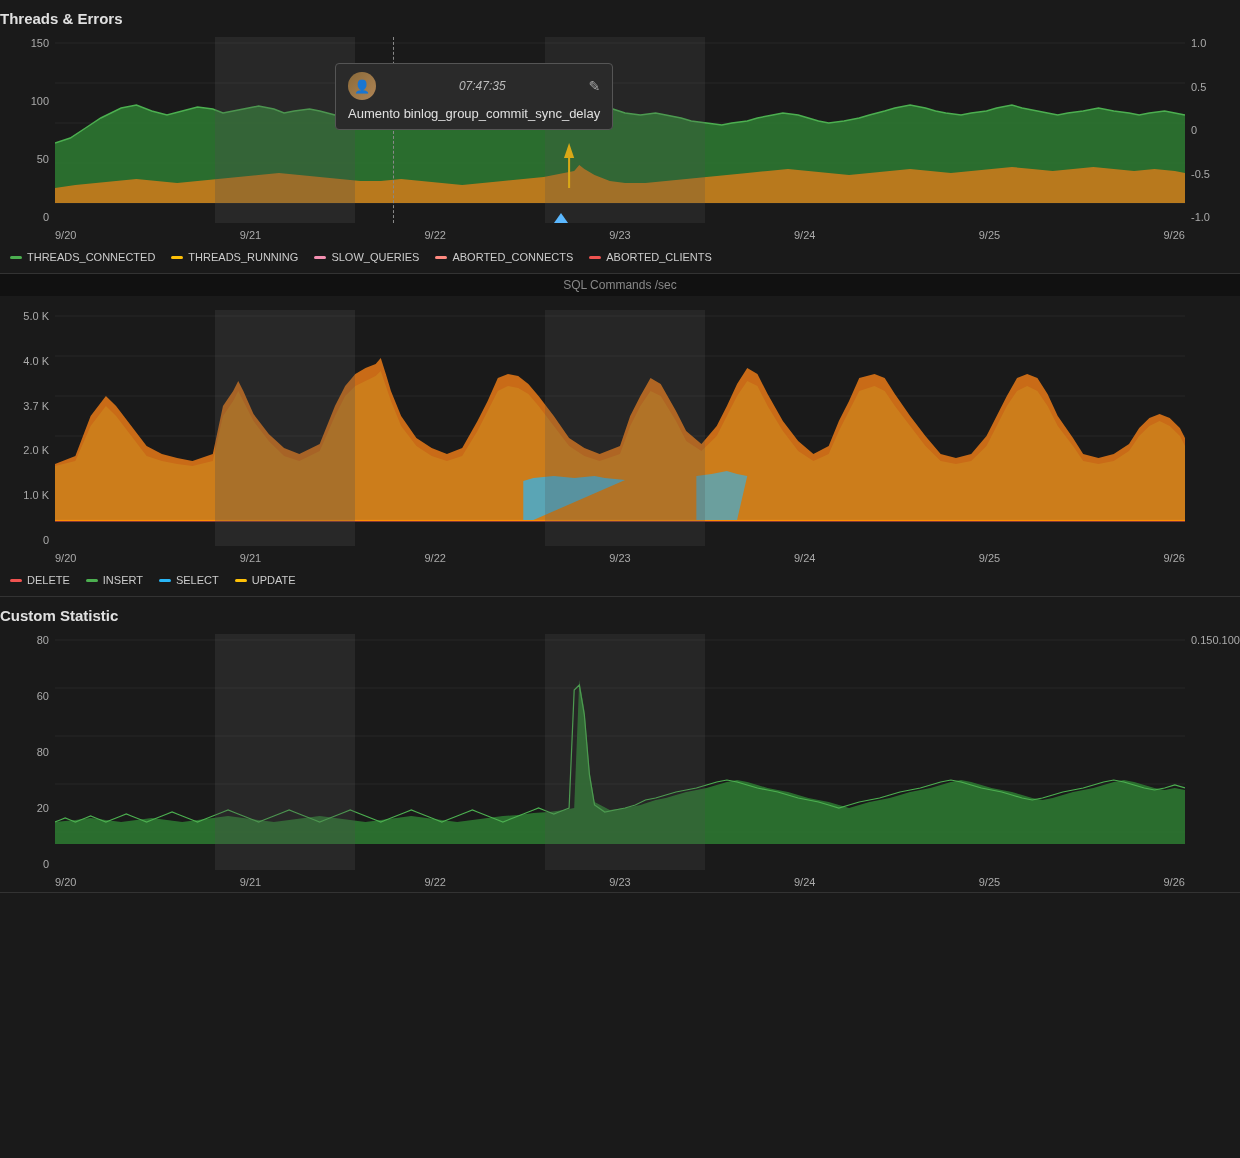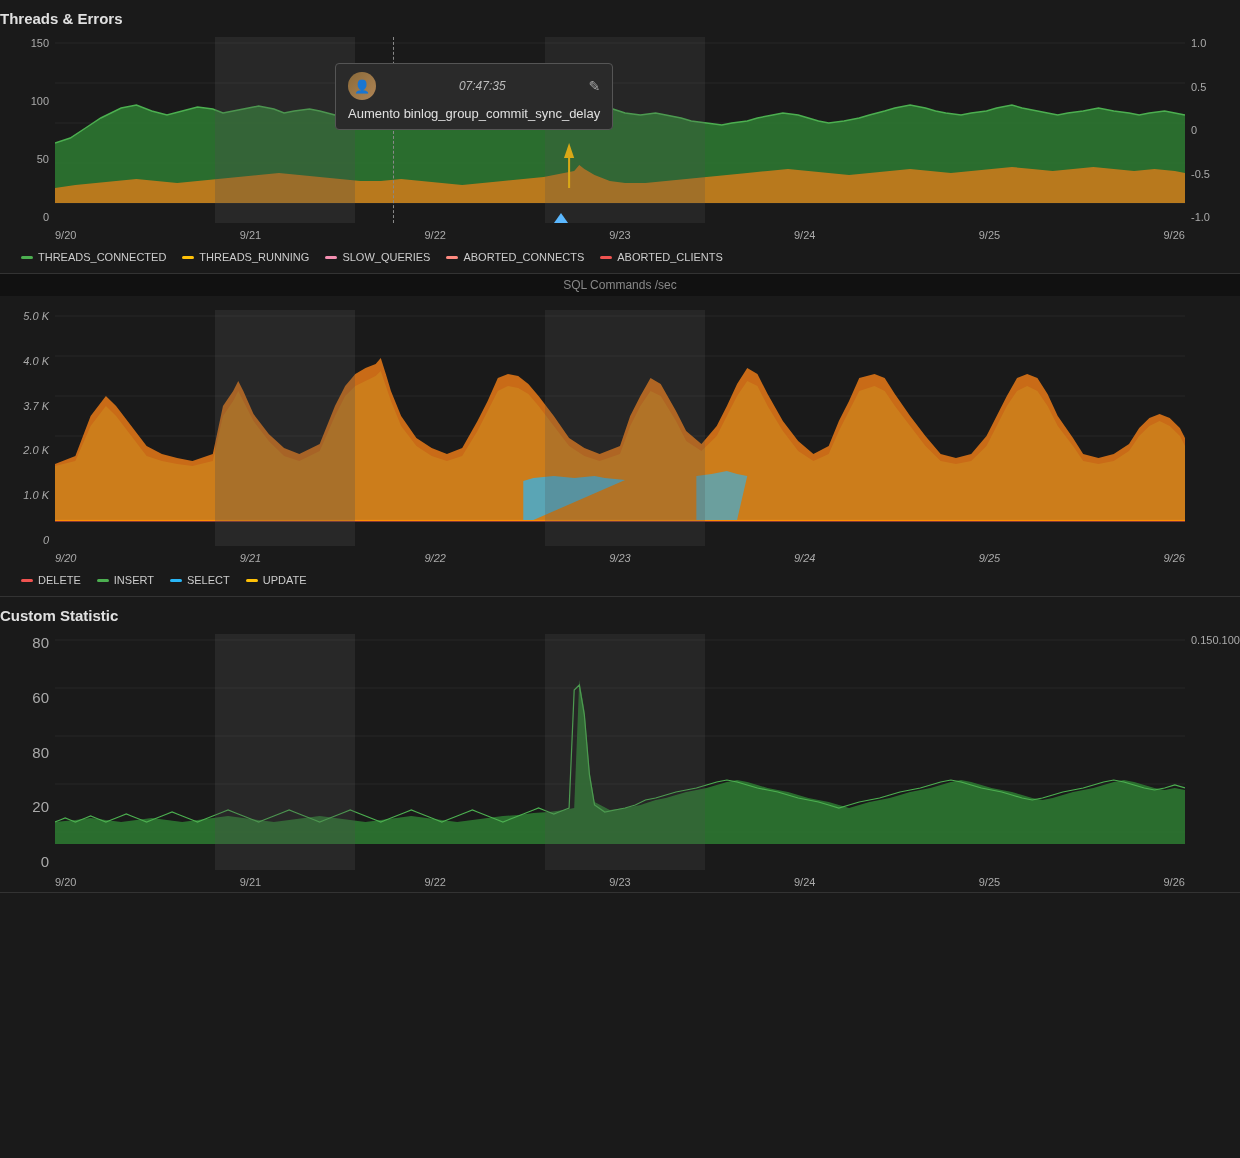--- a/index.html
+++ b/index.html
@@ -25,21 +25,20 @@
       margin-bottom: 6px;
     }
     .legend {
       display: flex;
       flex-wrap: wrap;
       align-items: center;
       gap: 16px;
       padding: 6px 10px 10px 10px;
       font-size: 11px;
       color: #ccc;
-      margin-left: 11px;
     }
     .legend-item {
       display: flex;
       align-items: center;
       gap: 5px;
     }
     .legend-dot {
       width: 12px;
       height: 3px;
       border-radius: 2px;
@@ -151,21 +150,21 @@
       <span>ABORTED_CLIENTS</span>
     </div>
   </div>
 </div>
 
 <div class="section-separator">
   <span>SQL Commands /sec</span>
 </div>
 
 <div class="chart-section">
-  <div style="position:relative; display:flex; align-items:stretch;font-style:italic;">
+  <div style="position:relative; display:flex; align-items:stretch;">
 
     <div style="width:55px; display:flex; flex-direction:column; justify-content:space-between; align-items:flex-end; padding-right:6px; font-size:11px; color:#aaa; padding-top:4px; padding-bottom:22px;">
       <span>5.0 K</span>
       <span>4.0 K</span>
       <span>3.7 K</span>
       <span>2.0 K</span>
       <span>1.0 K</span>
       <span>0</span>
     </div>
 
@@ -224,21 +223,21 @@
       <div class="legend-dot" style="background:#ffc107;"></div>
       <span>UPDATE</span>
     </div>
   </div>
 </div>
 
 <div class="chart-section">
   <div class="chart-title">Custom Statistic</div>
   <div style="position:relative; display:flex; align-items:stretch;">
 
-    <div style="width:55px; display:flex; flex-direction:column; justify-content:space-between; align-items:flex-end; padding-right:6px; font-size:15px; color:#aaa; padding-top:4px; padding-bottom:22px;">
+    <div style="width:55px; display:flex; flex-direction:column; justify-content:space-between; align-items:flex-end; padding-right:6px; font-size:11px; color:#aaa; padding-top:4px; padding-bottom:22px;">
       <span>80</span>
       <span>60</span>
       <span>80</span>
       <span>20</span>
       <span>0</span>
     </div>
 
     <div style="flex:1; position:relative;">
       
       <div style="position:absolute; top:4px; left:160px; width:140px; height:calc(100% - 26px); background:rgba(80,80,80,0.28); z-index:1;"></div>

